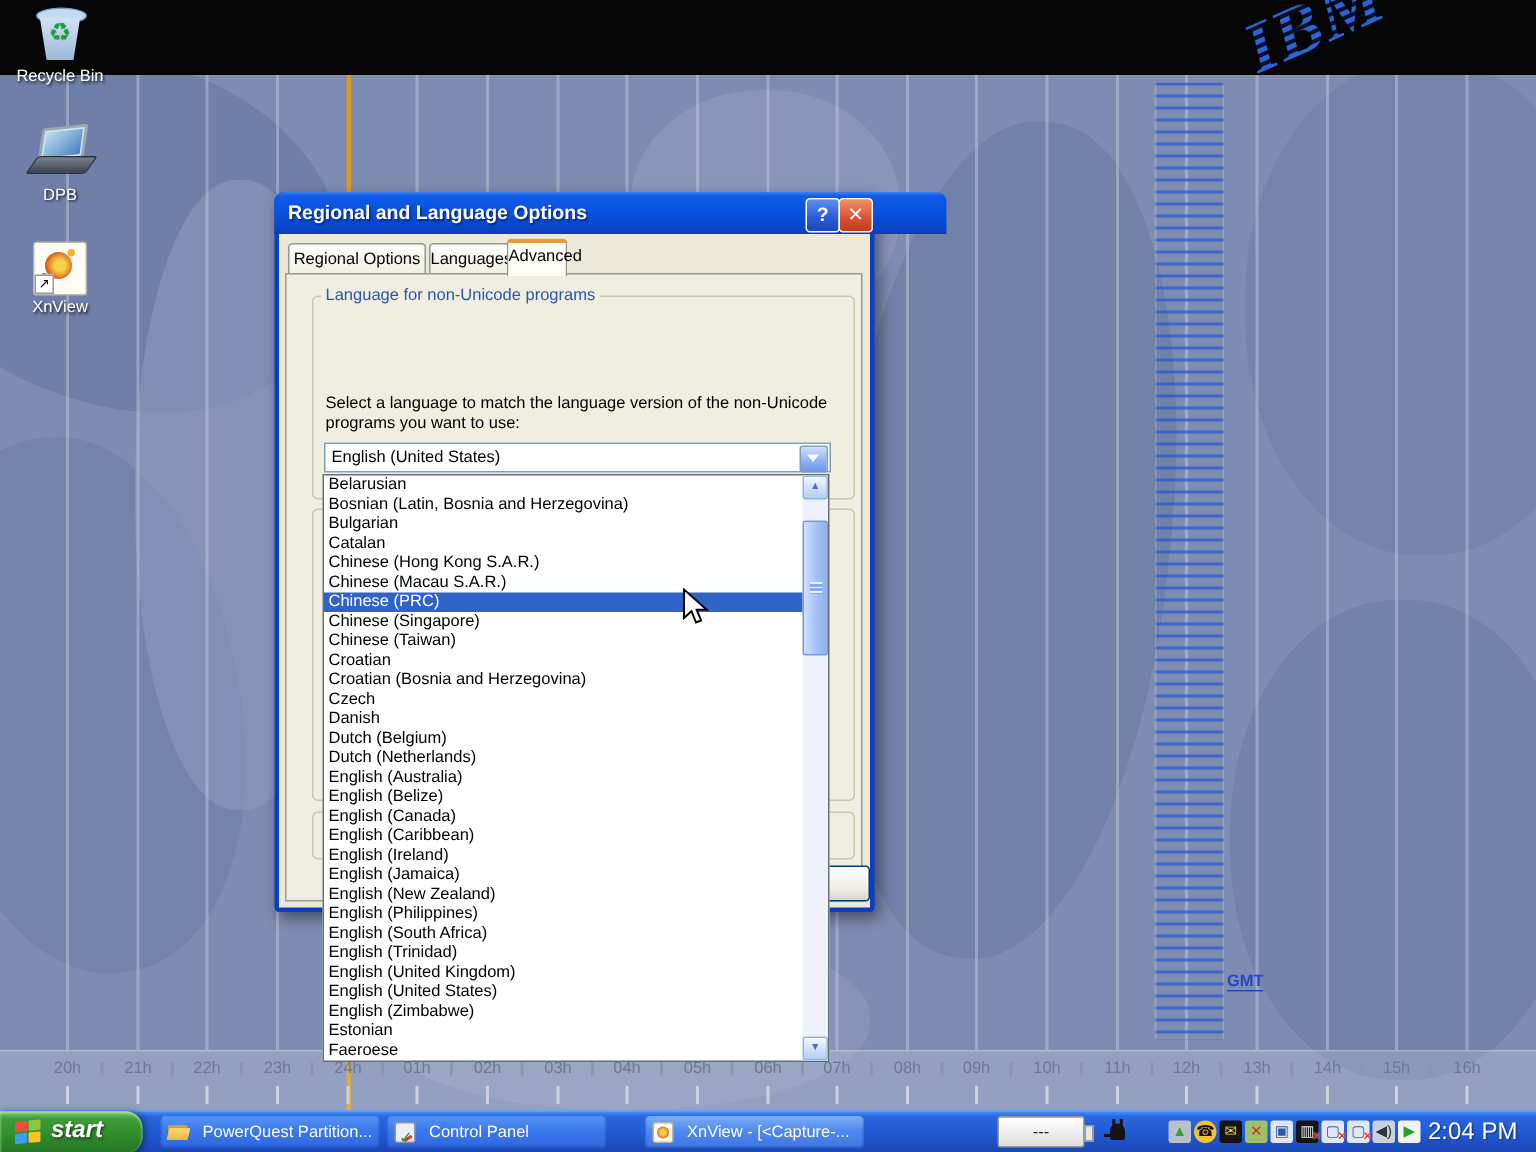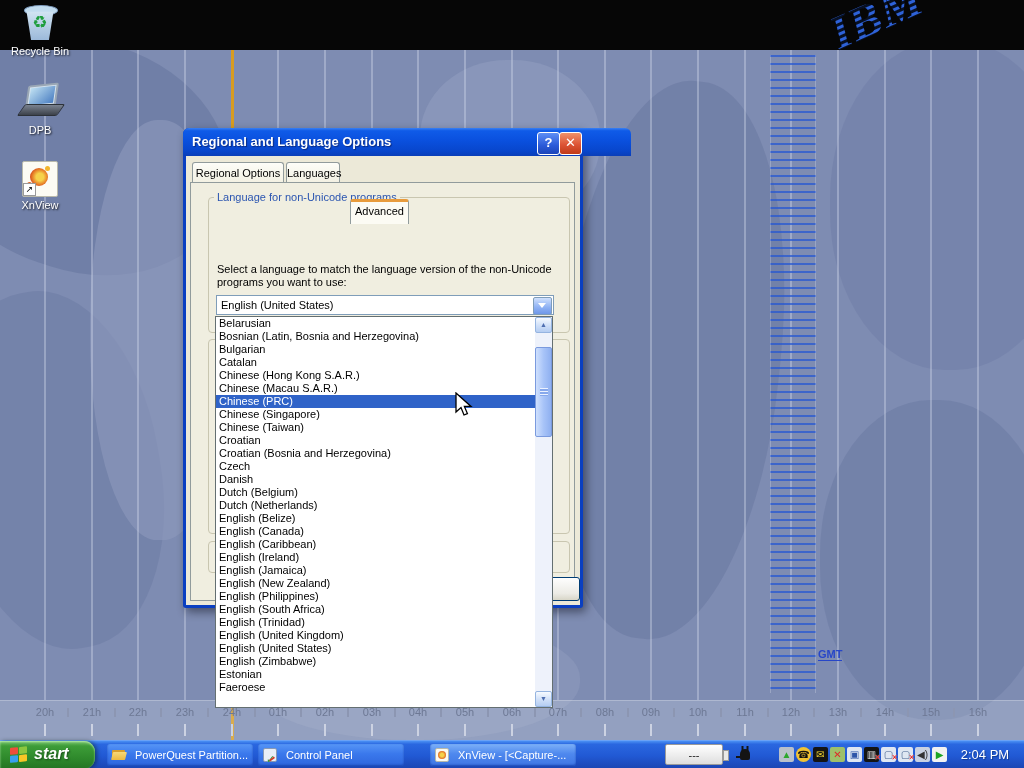--- a/index.html
+++ b/index.html
@@ -128,22 +128,22 @@
     background:radial-gradient(circle,#f6d24a 0 30%,#e8832a 60%,#d44a18 85%);}
   #battery{position:absolute;left:665px;top:3px;width:58px;height:21px;background:linear-gradient(#fff,#dedede);
     border:1px solid #9a9a9a;border-radius:2px;color:#222;font-size:11px;text-align:center;line-height:20px;box-sizing:border-box;}
   #battnub{position:absolute;left:723px;top:9px;width:4px;height:9px;background:#e8e8e8;border:1px solid #9a9a9a;}
   #plug{position:absolute;left:734px;top:4px;width:20px;height:20px;}
   #tray{position:absolute;left:779px;top:6px;height:16px;}
   .trayico{position:absolute;top:0;width:15px;height:15px;border-radius:2px;cursor:pointer;
     text-align:center;font-size:10px;line-height:15px;}
   .trayico .badge{position:absolute;right:-2px;bottom:-3px;font-size:8px;color:#e01818;
     text-shadow:0 0 1px #fff;font-weight:bold;}
-  #clock{position:absolute;left:952px;top:0;width:66px;height:28px;color:#fff;font-size:13px;
-    line-height:28px;text-align:center;text-shadow:1px 1px 1px #123a8c;}
+  #clock{position:absolute;left:952px;top:0;width:66px;height:28px;color:#fff;font-size:16px;
+    line-height:28px;text-align:left;text-shadow:1px 1px 1px #123a8c;}
 </style>
 </head>
 <body>
 
 <div id="screen">
 
   <div class="blob" style="left:-70px;top:40px;width:300px;height:230px;background:#6d7ca4;opacity:.8;transform:rotate(18deg);"></div>
   <div class="blob" style="left:-50px;top:290px;width:210px;height:360px;background:#707fa7;opacity:.7;transform:rotate(-10deg);"></div>
   <div class="blob" style="left:90px;top:120px;width:140px;height:420px;background:#8d99bc;opacity:.6;"></div>
   <div class="blob" style="left:560px;top:80px;width:220px;height:560px;background:#6d7ca4;opacity:.7;transform:rotate(6deg);"></div>
@@ -275,21 +275,21 @@
   <div id="dialog">
     <div id="titlebar">
       <div id="titletext">Regional and Language Options</div>
       <div id="helpbtn" class="tbtn">?</div>
       <div id="closebtn" class="tbtn">✕</div>
     </div>
     <div id="dlgbody">
       <div id="tabs">
           <div class="tab" style="left: 6px; width: 92px;">Regional Options</div>
           <div class="tab" style="left: 100px; width: 54px;">Languages</div>
-          <div class="tab sel" style="left: 164px; width: 59px; margin-top: 40px;">Advanced</div>
+          <div class="tab sel" style="left: 152px; width: 40px;">Advanced</div>
         </div>
       <div id="tabpage">
         <div class="groupbox" style="left:17px;top:14px;width:360px;height:134px;"></div>
         <div class="groupcap" style="left:23px;top:8px;">Language for non-Unicode programs</div>
         <div class="bodytext" style="left:26px;top:80px;">
           <div>Select a language to match the language version of the non-Unicode</div>
           <div>programs you want to use:</div>
         </div>
         <div id="combo">
           <div id="combotext">English (United States)</div>
@@ -315,20 +315,21 @@
         <div class="lvitem">Chinese (Macau S.A.R.)</div>
         <div class="lvitem sel">Chinese (PRC)</div>
         <div class="lvitem">Chinese (Singapore)</div>
         <div class="lvitem">Chinese (Taiwan)</div>
         <div class="lvitem">Croatian</div>
         <div class="lvitem">Croatian (Bosnia and Herzegovina)</div>
         <div class="lvitem">Czech</div>
         <div class="lvitem">Danish</div>
         <div class="lvitem">Dutch (Belgium)</div>
         <div class="lvitem">Dutch (Netherlands)</div>
+        <div class="lvitem">English (Australia)</div>
         <div class="lvitem">English (Belize)</div>
         <div class="lvitem">English (Canada)</div>
         <div class="lvitem">English (Caribbean)</div>
         <div class="lvitem">English (Ireland)</div>
         <div class="lvitem">English (Jamaica)</div>
         <div class="lvitem">English (New Zealand)</div>
         <div class="lvitem">English (Philippines)</div>
         <div class="lvitem">English (South Africa)</div>
         <div class="lvitem">English (Trinidad)</div>
         <div class="lvitem">English (United Kingdom)</div>

